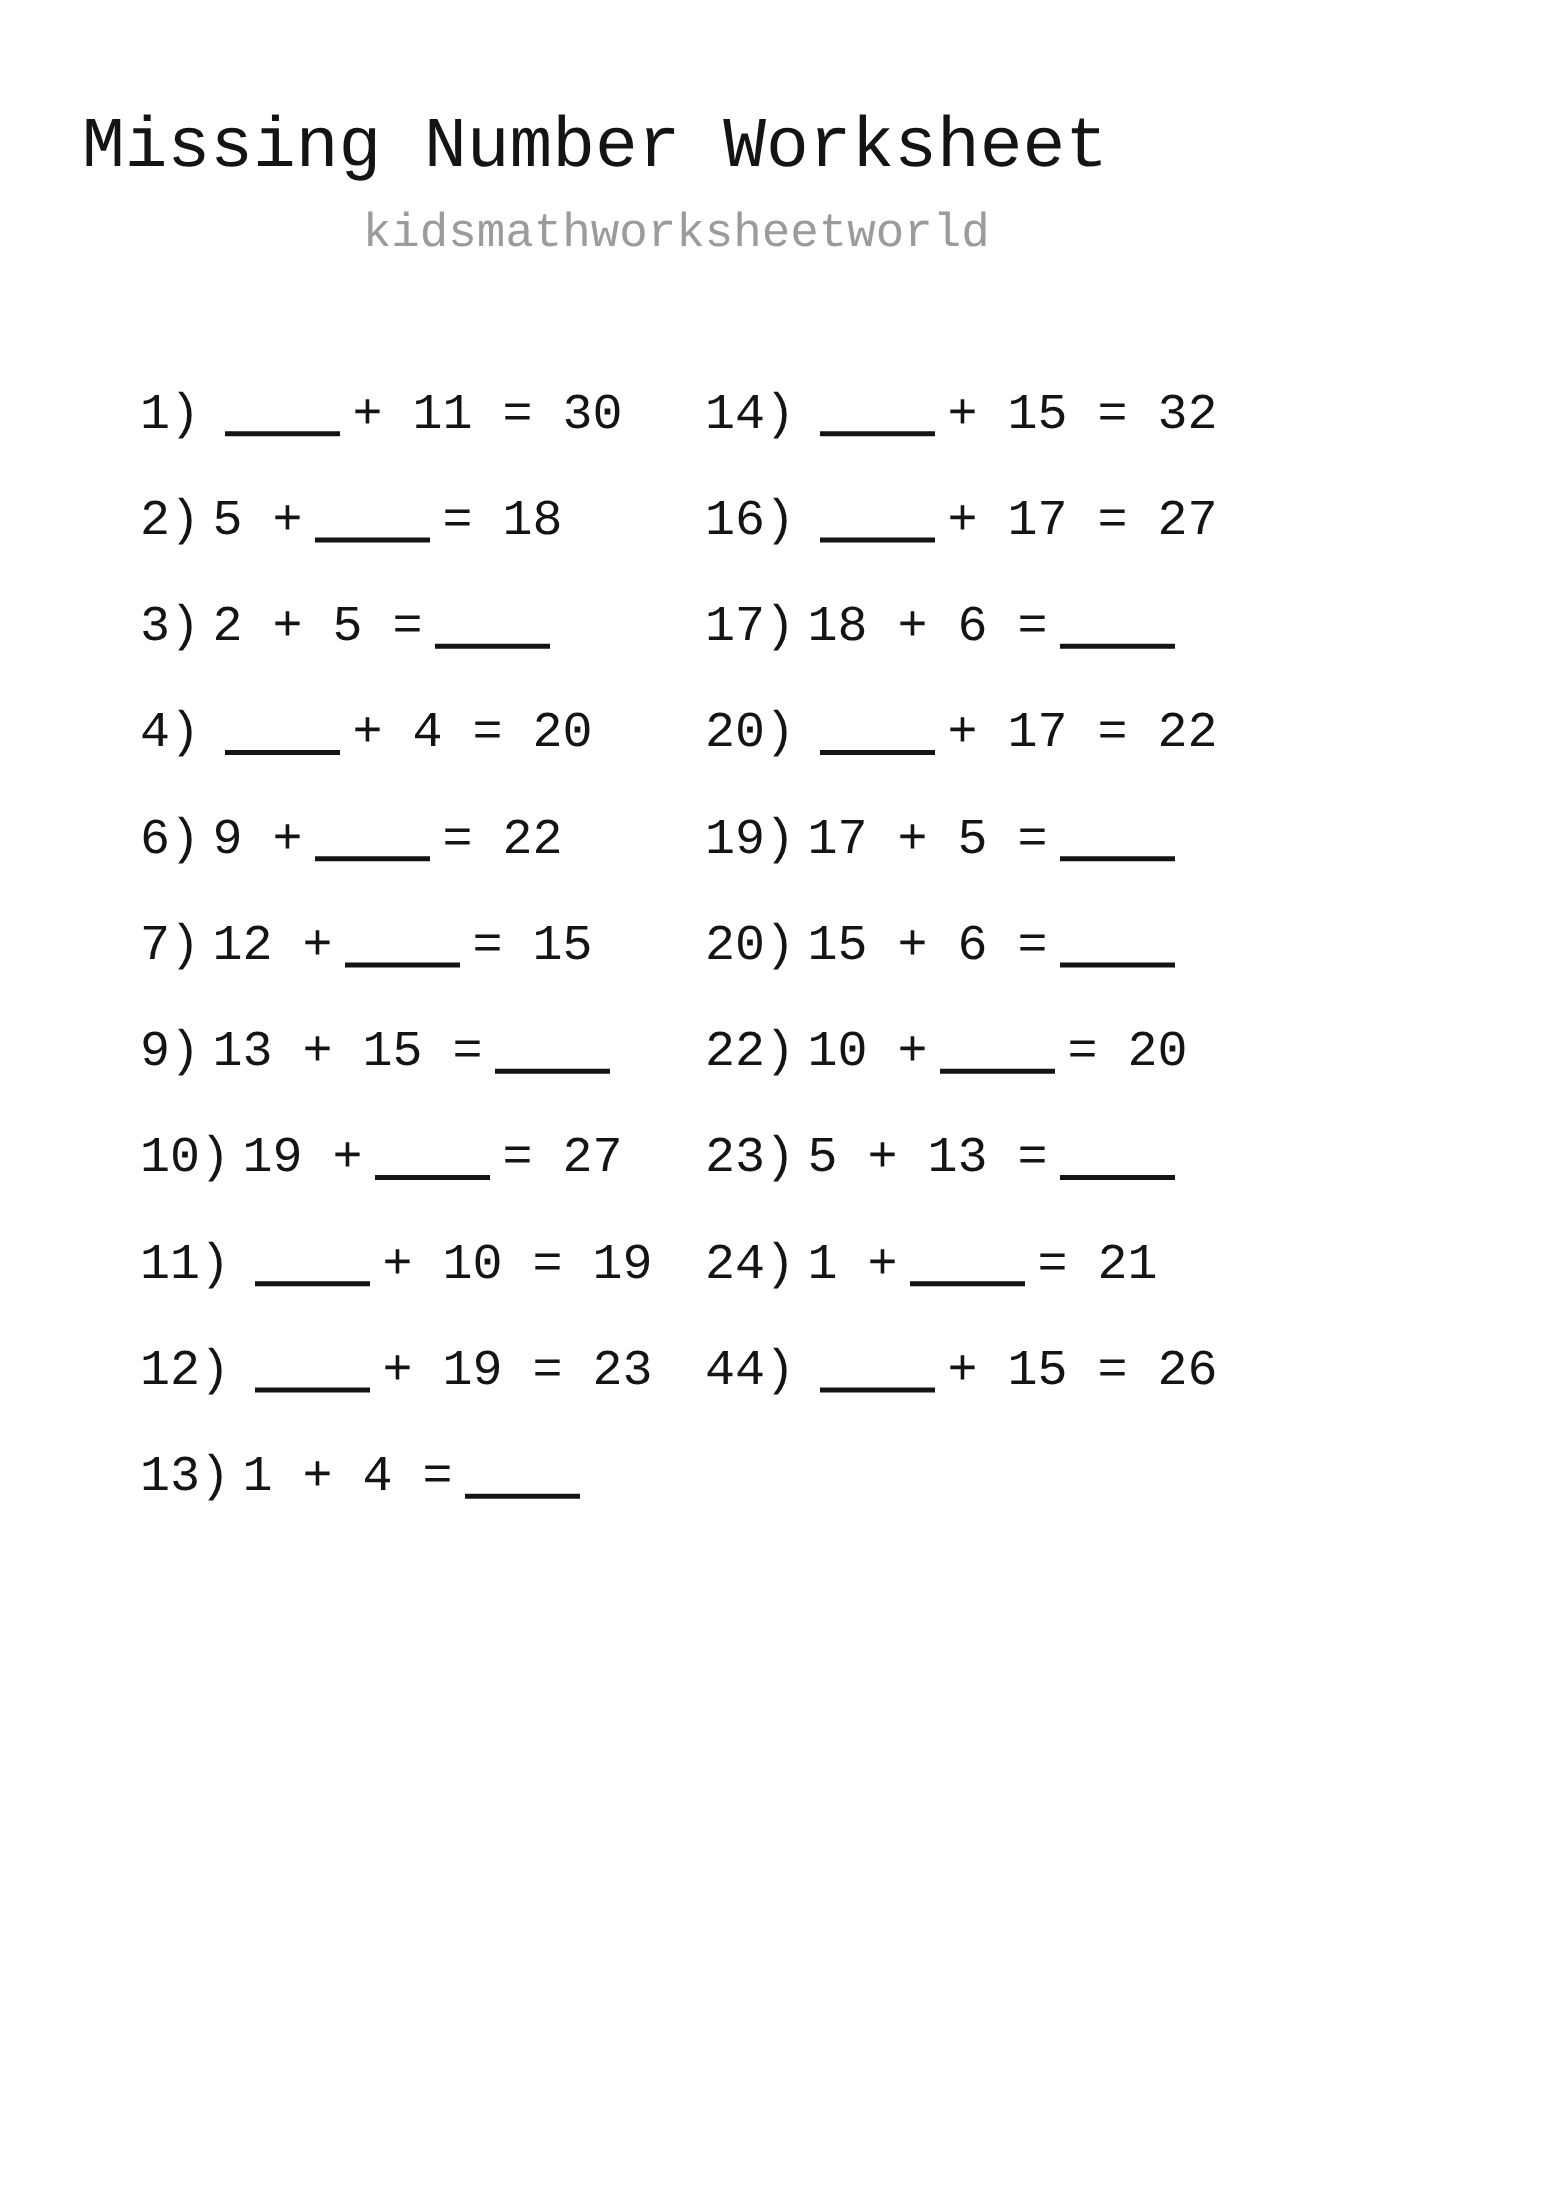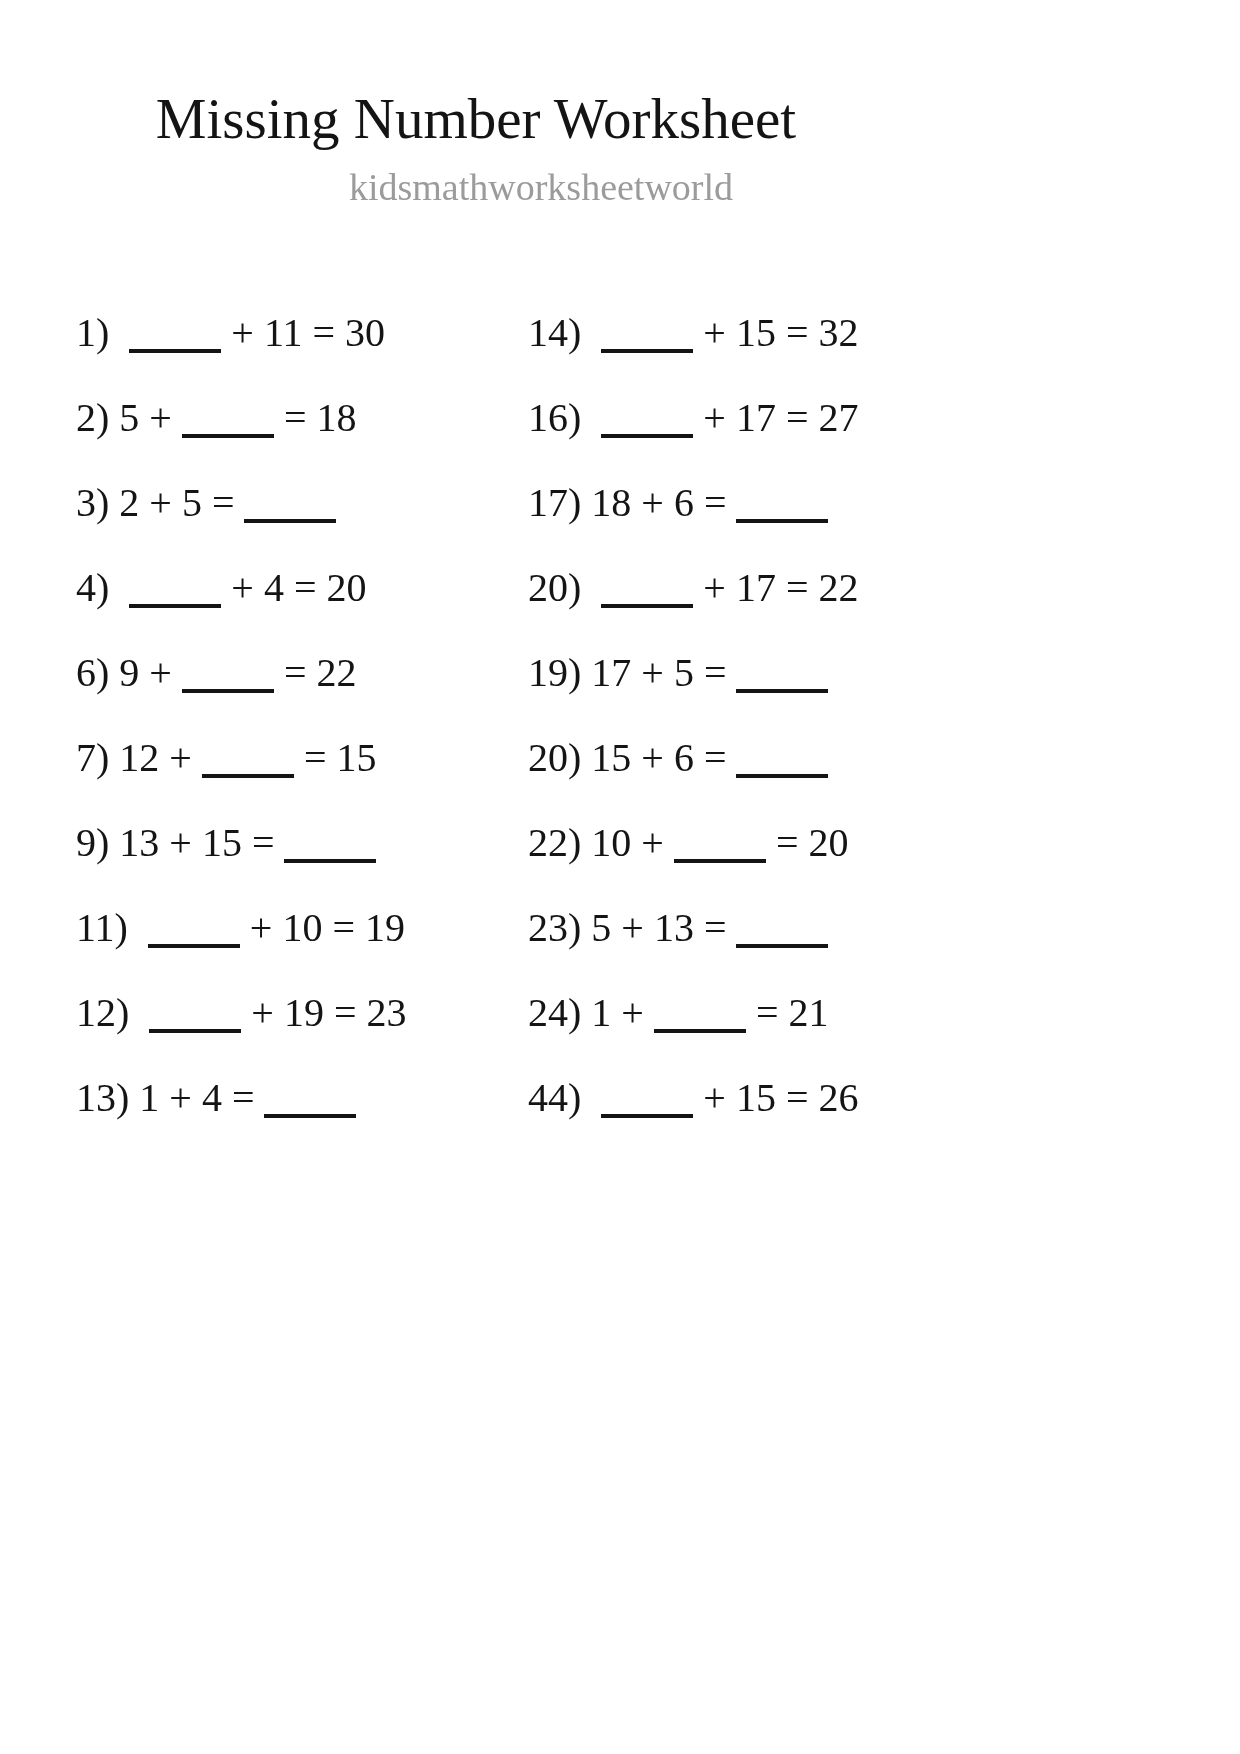--- a/index.html
+++ b/index.html
@@ -5,21 +5,21 @@
   html, body {
     margin: 0;
     padding: 0;
     background: #ffffff;
   }
   .page {
     position: relative;
     width: 988px;
     height: 1754px;
     background: #ffffff;
-    font-family: Liberation Serif, serif;
+    font-family: Liberation Mono, monospace;
     color: #141414;
     overflow: hidden;
     box-sizing: border-box;
     padding-top: 88px;
   }
   .title {
     margin: 0;
     font-size: 57px;
     font-weight: 400;
     line-height: 1.1;
@@ -33,21 +33,21 @@
     font-size: 38px;
     line-height: 1.2;
     text-align: center;
     color: #9b9b9b;
     transform: translateX(47px);
     white-space: nowrap;
   }
   .columns {
     display: flex;
     margin-top: 80px;
-    padding-left: 76px;
+    padding-left: 112px;
     box-sizing: border-box;
   }
   .col-left {
     flex: none;
     width: 452px;
   }
   .col-right {
     flex: none;
   }
   .row {
@@ -78,20 +78,21 @@
   </div>
   <div class="columns">
     <div class="col-left" id="col-left">
         <div class="row"><span class="num">1)</span><span></span><span class="blank"></span><span>+ 11 = 30</span></div>
         <div class="row"><span class="num">2)</span><span>5 +</span><span class="blank"></span><span>= 18</span></div>
         <div class="row"><span class="num">3)</span><span>2 + 5 =</span><span class="blank"></span><span></span></div>
         <div class="row"><span class="num">4)</span><span></span><span class="blank"></span><span>+ 4 = 20</span></div>
         <div class="row"><span class="num">6)</span><span>9 +</span><span class="blank"></span><span>= 22</span></div>
         <div class="row"><span class="num">7)</span><span>12 +</span><span class="blank"></span><span>= 15</span></div>
         <div class="row"><span class="num">9)</span><span>13 + 15 =</span><span class="blank"></span><span></span></div>
+        <div class="row"><span class="num">10)</span><span>19 +</span><span class="blank"></span><span>= 27</span></div>
         <div class="row"><span class="num">11)</span><span></span><span class="blank"></span><span>+ 10 = 19</span></div>
         <div class="row"><span class="num">12)</span><span></span><span class="blank"></span><span>+ 19 = 23</span></div>
         <div class="row"><span class="num">13)</span><span>1 + 4 =</span><span class="blank"></span><span></span></div>
       </div>
     <div class="col-right" id="col-right">
         <div class="row"><span class="num">14)</span><span></span><span class="blank"></span><span>+ 15 = 32</span></div>
         <div class="row"><span class="num">16)</span><span></span><span class="blank"></span><span>+ 17 = 27</span></div>
         <div class="row"><span class="num">17)</span><span>18 + 6 =</span><span class="blank"></span><span></span></div>
         <div class="row"><span class="num">20)</span><span></span><span class="blank"></span><span>+ 17 = 22</span></div>
         <div class="row"><span class="num">19)</span><span>17 + 5 =</span><span class="blank"></span><span></span></div>

